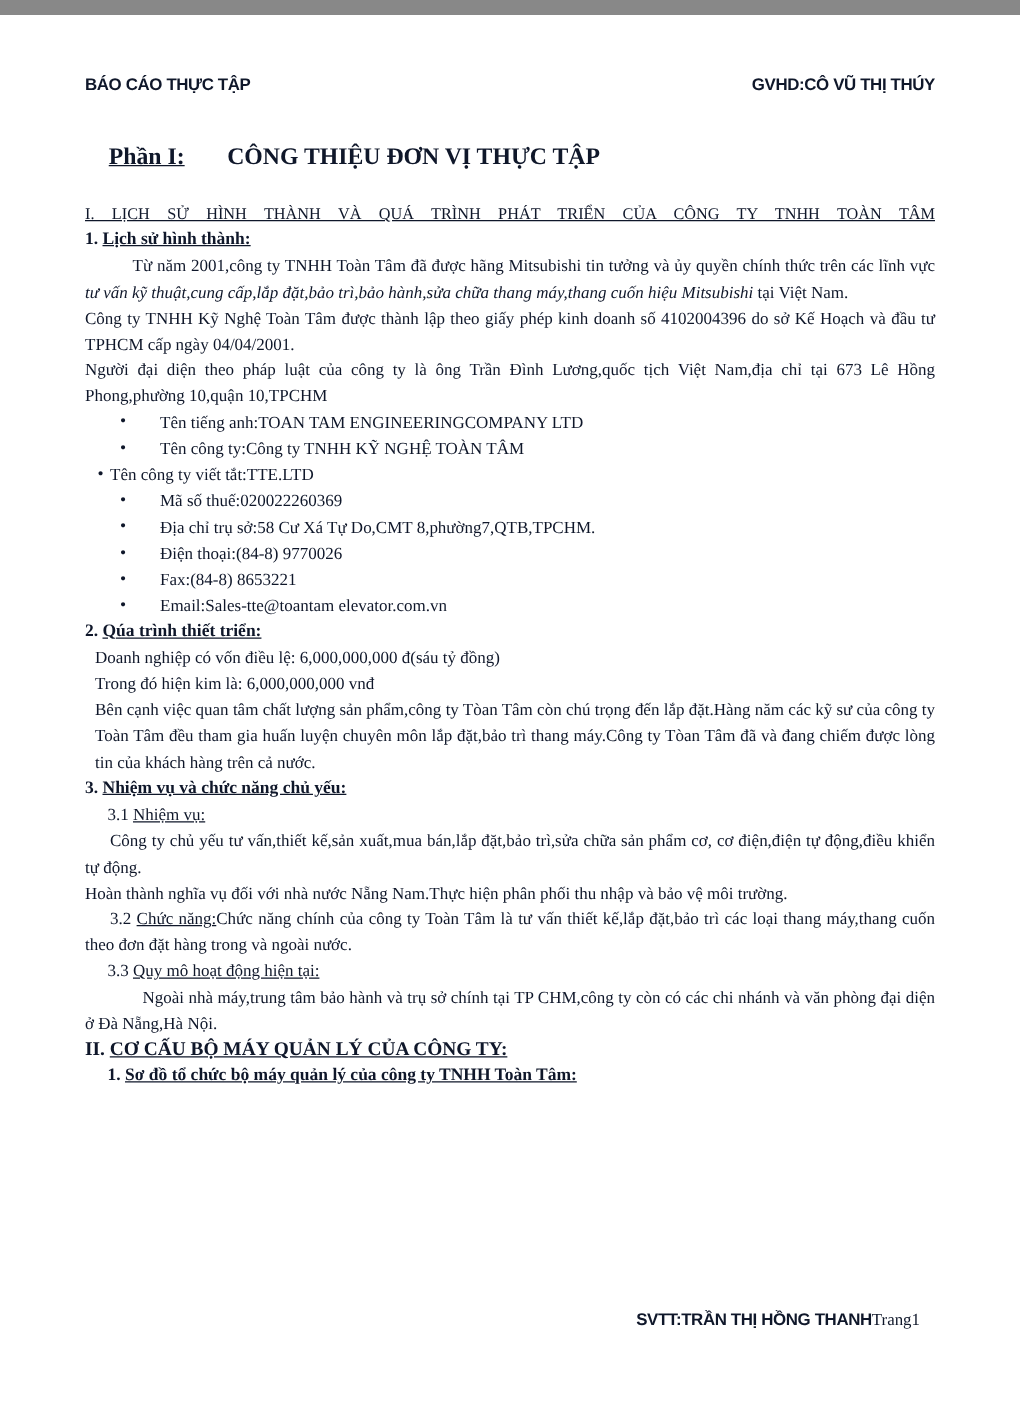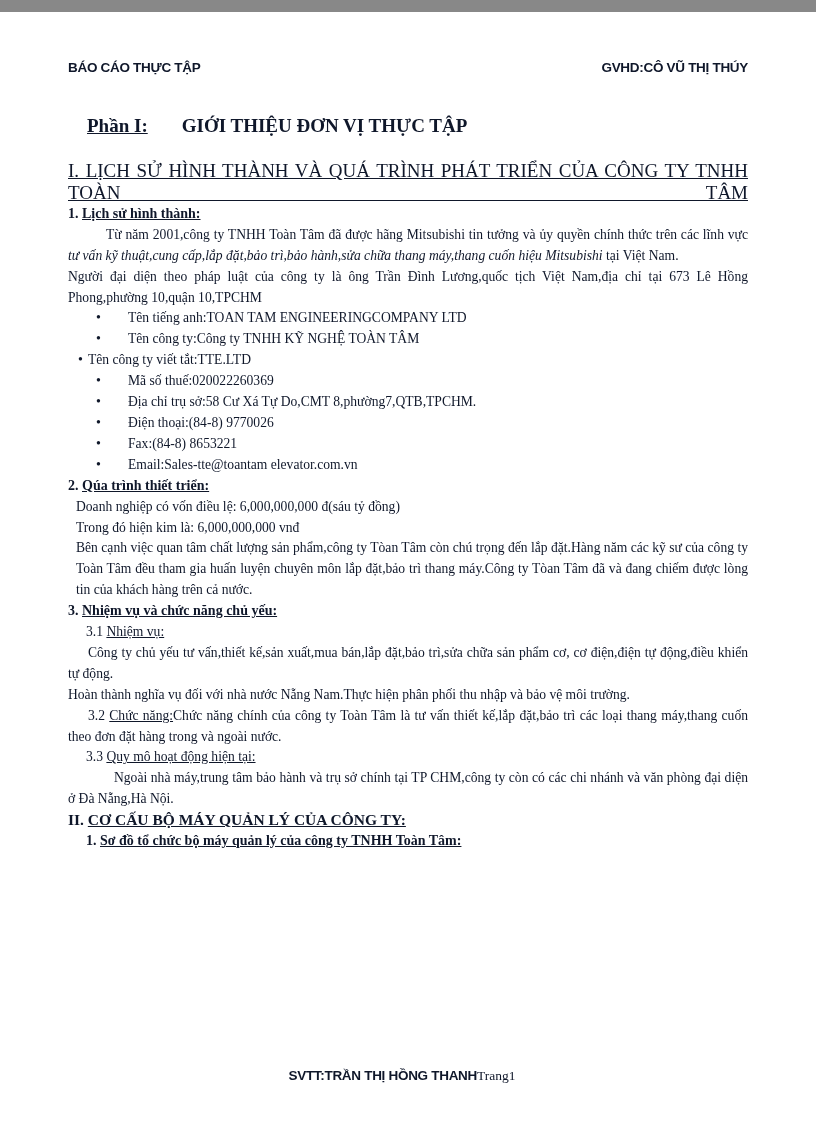--- a/index.html
+++ b/index.html
@@ -16,37 +16,37 @@
   }
   .content { position:absolute; left:68px; right:68px; top:46px; }
 
   
   .running-header {
     display:flex; justify-content:space-between; align-items:baseline;
     font-family:"Liberation Sans","DejaVu Sans",sans-serif;
     font-weight:bold; font-size:13.5px; letter-spacing:-0.3px;
   }
   .running-footer {
-    position:absolute; left:68px; right:68px; bottom:48px;
-    display:flex; justify-content:center; align-items:baseline;
+    position:absolute; left:68px; right:68px; bottom:68px;
+    display:flex; justify-content:flex-end; align-items:baseline;
   }
   .footer-left {
     font-family:"Liberation Sans","DejaVu Sans",sans-serif;
     font-weight:bold; font-size:13.5px; letter-spacing:-0.3px;
   }
   .footer-right { font-size:13.5px; margin-right:12px; }
 
   
   .title-row { margin:34px 0 0 19px; font-size:19px; font-weight:bold; line-height:26px; }
   .part-label { text-decoration:underline; margin-right:34px; }
 
   
   .sec1-heading {
     margin-top:21px;
-    font-size:19px; line-height:22px;
+    font-size:13px; line-height:22px;
     text-decoration:underline;
     text-align:justify; text-align-last:justify;
   }
 
   
   .num-heading { font-weight:bold; font-size:14px; }
   .num-heading .h-title { text-decoration:underline; }
 
   p { margin:0; }
   .p-just { text-align:justify; }
@@ -79,29 +79,30 @@
 
 <div class="page">
   <div class="content">
 
     <div class="running-header">
       <span>BÁO CÁO THỰC TẬP</span>
       <span>GVHD:CÔ VŨ THỊ THÚY</span>
     </div>
 
     <div class="title-row">
-      <span class="part-label">Phần I:</span><span>GIỚI THIỆU ĐƠN VỊ THỰC TẬP</span>
+      <span class="part-label">Phần I:</span><span>CÔNG THIỆU ĐƠN VỊ THỰC TẬP</span>
     </div>
 
     <div class="sec1-heading">I. LỊCH SỬ HÌNH THÀNH VÀ QUÁ TRÌNH PHÁT TRIỂN CỦA CÔNG TY TNHH TOÀN TÂM</div>
 
     <div class="num-heading"><span>1. </span><span class="h-title">Lịch sử hình thành:</span></div>
 
     <p class="p-just p-indent"><span>Từ năm 2001,công ty TNHH Toàn Tâm đã được hãng Mitsubishi tin tưởng và ủy quyền chính thức trên các lĩnh vực </span><span class="italic">tư vấn kỹ thuật,cung cấp,lắp đặt,bảo trì,bảo hành,sửa chữa thang máy,thang cuốn hiệu Mitsubishi</span><span> tại Việt Nam.</span></p>
 
+    <p class="p-just">Công ty TNHH Kỹ Nghệ Toàn Tâm được thành lập theo giấy phép kinh doanh số 4102004396 do sở Kế Hoạch và đầu tư TPHCM cấp ngày 04/04/2001.</p>
 
     <p class="p-just">Người đại diện theo pháp luật của công ty là ông Trần Đình Lương,quốc tịch Việt Nam,địa chỉ tại 673 Lê Hồng Phong,phường 10,quận 10,TPCHM</p>
 
     <ul class="fact-list">
       <li>Tên tiếng anh:TOAN TAM ENGINEERINGCOMPANY LTD</li>
       <li>Tên công ty:Công ty TNHH KỸ NGHỆ TOÀN TÂM</li>
       <li class="flush">Tên công ty viết tắt:TTE.LTD</li>
       <li>Mã số thuế:020022260369</li>
       <li>Địa chỉ trụ sở:58 Cư Xá Tự Do,CMT 8,phường7,QTB,TPCHM.</li>
       <li>Điện thoại:(84-8) 9770026</li>

